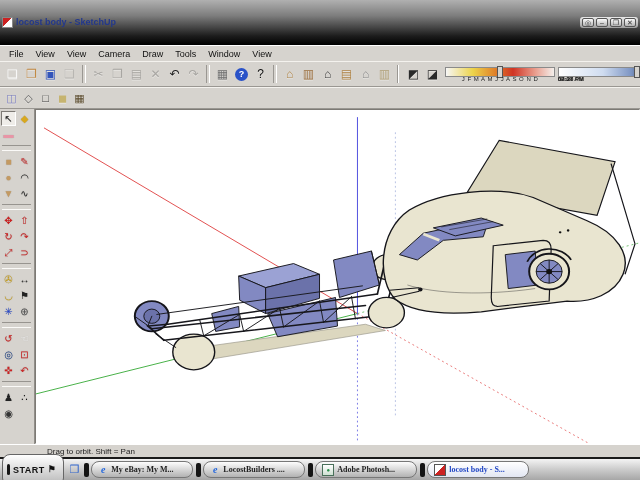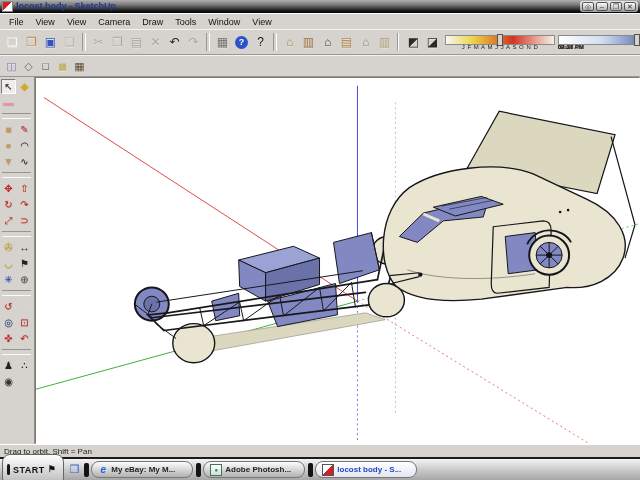--- a/index.html
+++ b/index.html
@@ -8,21 +8,21 @@
     font-family:"Liberation Sans", sans-serif;
     background:#d6d3ce; position:relative;
     -webkit-font-smoothing:antialiased;
   }
   .window{width:640px;height:480px;display:flex;flex-direction:column;}
 
   
   .titlebar{
     height:13px;flex:0 0 13px;display:flex;align-items:center;
     background:linear-gradient(#b0b0b0,#7d7d7d 35%,#1c1c1c 80%,#000);
-    padding:0 2px;gap:3px;
+    padding:16px 2px;gap:3px;
   }
   .app-logo{width:9px;height:9px;border:1px solid #888;background:linear-gradient(135deg,#c22 48%,#fff 48%);} 
   .title-text{font-size:9px;font-weight:bold;color:#23388c;white-space:nowrap;line-height:11px;}
   .win-controls{margin-left:auto;display:flex;gap:2px;align-items:center;background:linear-gradient(#e9e9e9,#9f9f9f);border-radius:3px;padding:1px 2px;}
   .wbtn{width:12px;height:9px;border:1px solid #555;border-radius:2px;background:linear-gradient(#fbfbfb,#b3b3b3);
     font-size:7px;line-height:7px;color:#333;display:flex;align-items:center;justify-content:center;padding:0;}
 
   
   .menubar{height:15px;flex:0 0 15px;display:flex;align-items:center;border-top:1px solid #fff;background:#d6d3ce;padding-left:3px;}
   .menu-item{font-size:9px;color:#111;padding:0 6px;line-height:14px;}
@@ -76,21 +76,21 @@
   .frame.thin{stroke-width:1;}
   .cream{fill:var(--body-cream);stroke:#15151a;stroke-width:1.4;}
   .cream2{fill:var(--body-cream2);stroke:#15151a;stroke-width:1.2;}
   .purple{fill:var(--panel-purple);stroke:#15151a;stroke-width:1;}
   .purple-dk{fill:var(--panel-purple-dark);stroke:#15151a;stroke-width:1;}
   .purple-lt{fill:var(--panel-purple-light);stroke:#15151a;stroke-width:1;}
   .outline{fill:none;stroke:#15151a;stroke-width:1.2;}
 
   
   .statusbar{height:12px;flex:0 0 12px;background:#d6d3ce;border-top:1px solid #fff;display:flex;align-items:center;padding-left:4px;}
-  .statusbar span{font-size:8px;color:#222;}
+  .statusbar span{font-size:8px;color:#222;margin-left:43px;}
 
   
   .taskbar{height:21px;flex:0 0 21px;background:linear-gradient(#f4f4f4,#cfcfcf 45%,#a6a6a6);
     border-top:2px solid #1a1a1a;display:flex;align-items:center;padding:0 2px;gap:3px;}
   .start-btn{height:32px;border-radius:8px;background:linear-gradient(#fff,#b6b6b6);border:1px solid #666;
     display:flex;align-items:center;gap:3px;padding:0 7px 0 4px;font-size:9px;font-weight:bold;color:#111;letter-spacing:.5px;}
   .start-grip{width:3px;height:11px;background:#161616;border-radius:2px;}
   .start-flag{font-size:9px;line-height:9px;color:#111;}
   .ql-icon{font-size:11px;color:#3366cc;margin:0 2px;}
   .task-wrap{display:flex;align-items:center;gap:2px;}
@@ -438,27 +438,34 @@
     <span>Drag to orbit.  Shift = Pan</span>
   </div>
 
   <div class="taskbar">
     <button class="start-btn">
       <span class="start-grip"></span>
       <span>START</span>
       <span class="start-flag">⚑</span>
     </button>
     <span class="ql-icon">❒</span>
-    <div style="display:flex;align-items:center;gap:3px;">
+    <div style="display:flex;align-items:center;gap:3px;font-family:Liberation Serif, serif;">
 
     <div class="task-wrap">
           <span class="task-bar"></span>
           <div class="task-pill">
             <span class="task-icon ic-ie"></span>
             <span class="task-label">My eBay: My M...</span>
+          </div>
+        </div>
+        <div class="task-wrap">
+          <span class="task-bar"></span>
+          <div class="task-pill">
+            <span class="task-icon ic-ie"></span>
+            <span class="task-label">LocostBuilders ....</span>
           </div>
         </div>
         <div class="task-wrap">
           <span class="task-bar"></span>
           <div class="task-pill">
             <span class="task-icon ic-photoshop"></span>
             <span class="task-label">Adobe Photosh...</span>
           </div>
         </div>
         <div class="task-wrap active">

